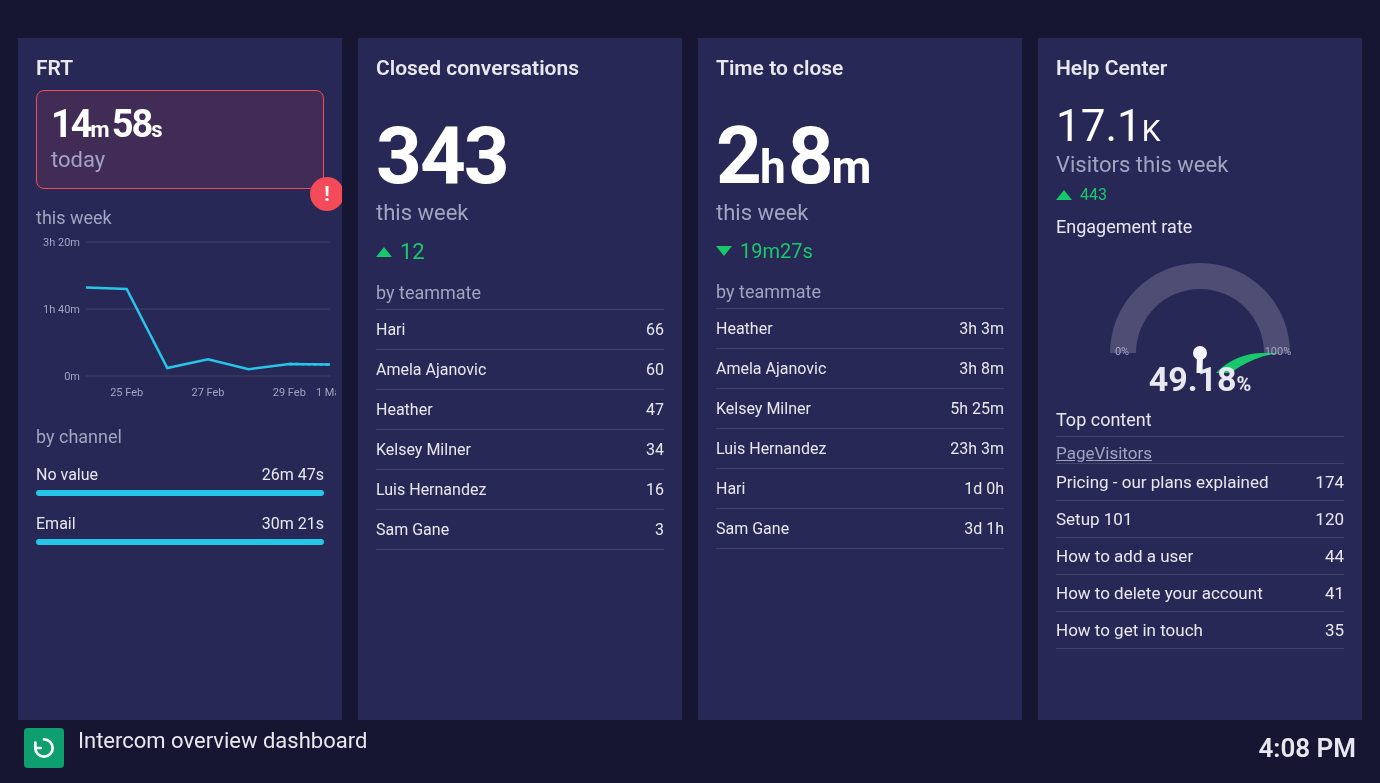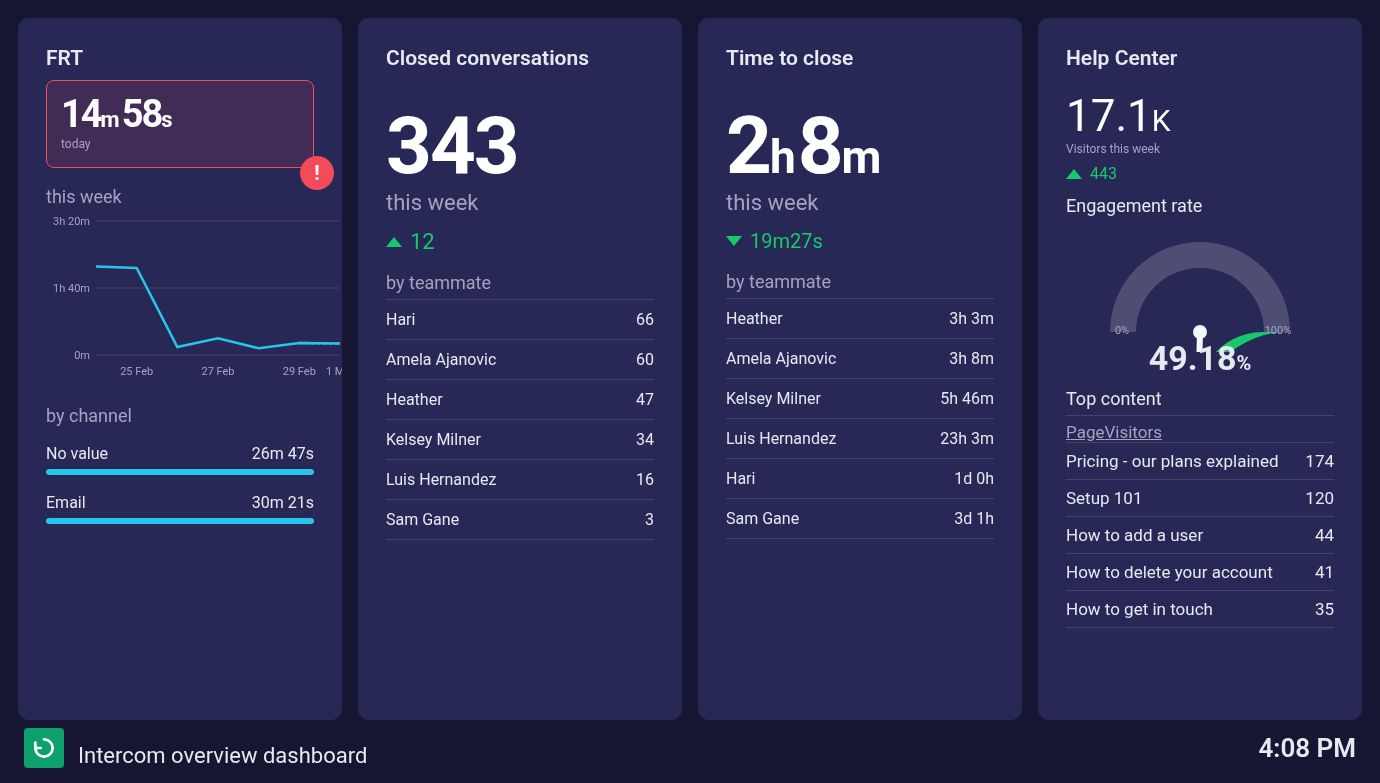--- a/index.html
+++ b/index.html
@@ -23,32 +23,33 @@
   }
   .dashboard {
     display: grid;
     grid-template-columns: repeat(4, 1fr);
     gap: 16px;
     padding: 18px 18px 0 18px;
     height: 720px;
   }
   .card {
     background: var(--card);
-    border-radius: 11px;
-    padding: 28px;
+    border-radius: 0;
+    padding: 18px;
     overflow: hidden;
     position: relative;
+    margin-top: 20px;
   }
   .card h2 {
     margin: 0 0 10px 0;
     font-size: 21px;
     font-weight: 600;
     color: var(--text);
   }
-  .sublabel { color: var(--subtext); font-size: 12px; margin-top: 4px; }
+  .sublabel { color: var(--subtext); font-size: 22px; margin-top: 4px; }
   .big-row { font-weight: 700; color: #fff; line-height: 1; }
   .bignum { font-size: 80px; letter-spacing: -2px; }
   .bignum .u { font-size: 46px; font-weight: 700; margin-right: 4px;}
   .stat-big .bignum { font-size: 38px; }
   .stat-big .bignum .u { font-size: 22px; }
   .highlight-box {
     border: 1px solid var(--red);
     border-radius: 8px;
     background: rgba(244,75,90,0.12);
     padding: 14px 14px 16px 14px;
@@ -84,21 +85,21 @@
   .channel-row .top { display:flex; justify-content: space-between; font-size:16px; color: var(--text); }
   .bar-track { height: 6px; background: rgba(255,255,255,0.15); margin-top: 6px; position: relative; border-radius: 3px; overflow: hidden;}
   .bar-fill { height: 100%; background: var(--blue); }
   .chart-wrap { margin-top: 6px; }
   .gauge-wrap { display:flex; flex-direction:column; align-items:center; margin-top: 6px;}
   .footer {
     display: flex; align-items: center; justify-content: space-between;
     padding: 0 24px;
     height: 56px;
   }
-  .footer-left { display:flex; align-items:flex-end; gap:14px; }
+  .footer-left { display:flex; align-items:flex-start; gap:14px; }
   .logo {
     width: 40px; height: 40px; border-radius: 4px;
     background: #0e9f6e;
     display:flex; align-items:center; justify-content:center;
     color:#fff; font-weight:700;
   }
   .footer .title { font-size: 22px; color: var(--text); }
   .footer .clock { font-size: 26px; font-weight: 600; }
   .top-content .list-row { font-size: 17px; padding: 8px 0;}
   .top-content-header { display:flex; justify-content: flex-start; font-size:17px; color: var(--subtext); margin-top:4px; border-top:1px solid var(--border); padding-top:6px;text-decoration:underline; }
@@ -219,21 +220,21 @@
         <div class="list-row">
           <span>Heather</span>
           <span>3h 3m</span>
         </div>
         <div class="list-row">
           <span>Amela Ajanovic</span>
           <span>3h 8m</span>
         </div>
         <div class="list-row">
           <span>Kelsey Milner</span>
-          <span>5h 46m</span>
+          <span>5h 25m</span>
         </div>
         <div class="list-row">
           <span>Luis Hernandez</span>
           <span>23h 3m</span>
         </div>
         <div class="list-row">
           <span>Hari</span>
           <span>1d 0h</span>
         </div>
         <div class="list-row">

